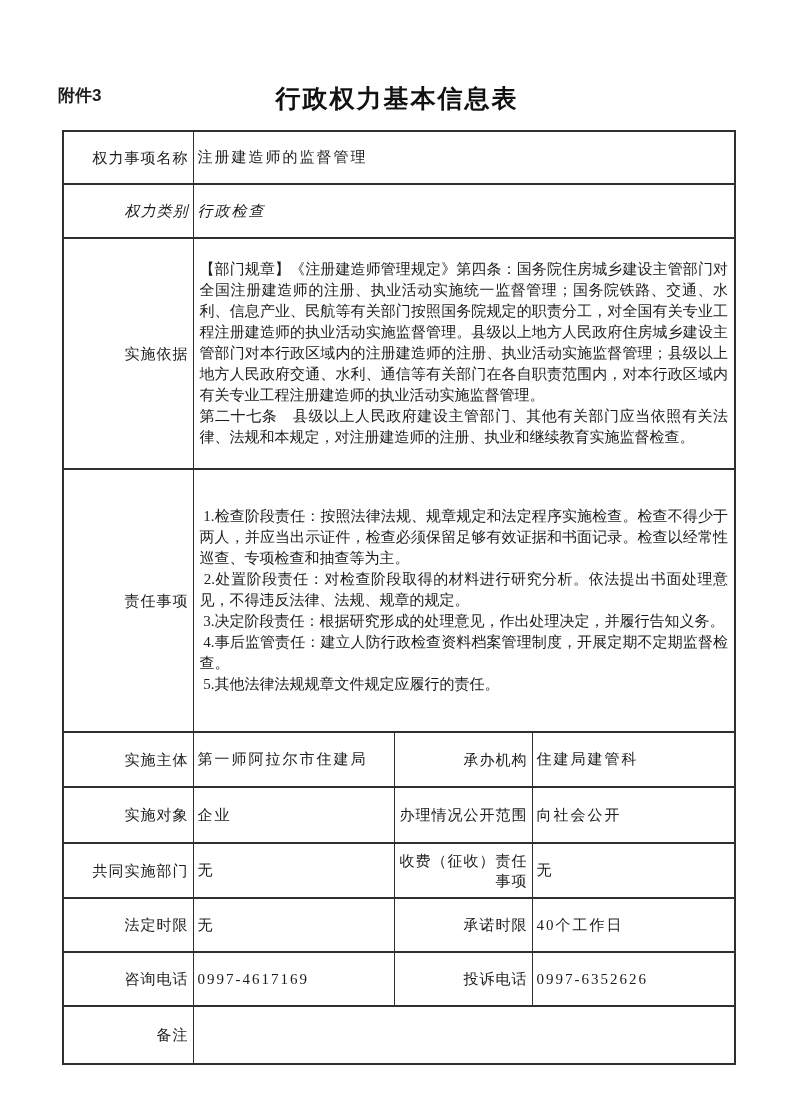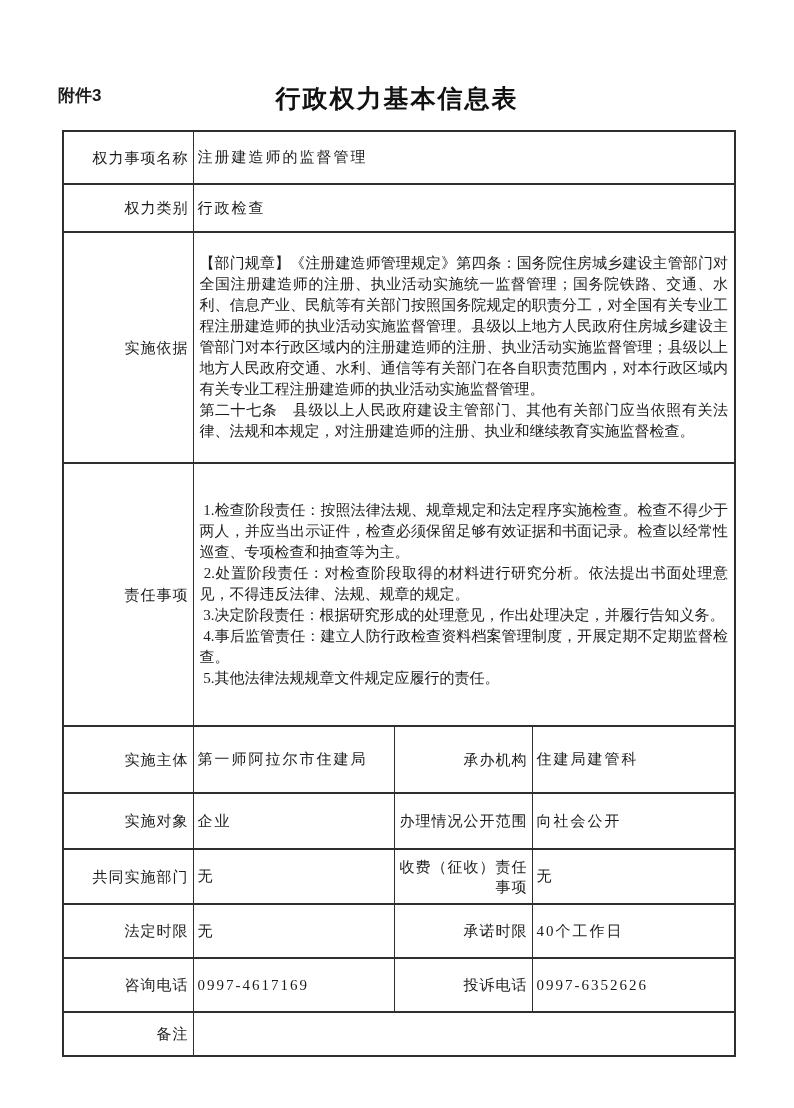--- a/index.html
+++ b/index.html
@@ -58,38 +58,38 @@
     <col style="width:130px">
       <col style="width:201px">
       <col style="width:138px">
       <col style="width:203px">
   </colgroup>
   <tbody>
     <tr style="height:53px;">
       <td class="c-lbl">权力事项名称</td>
       <td class="c-val" colspan="3">注册建造师的监督管理</td>
     </tr>
-    <tr style="height:48px;">
+    <tr style="height:54px;font-style:italic;">
       <td class="c-lbl">权力类别</td>
       <td class="c-val" colspan="3">行政检查</td>
     </tr>
     <tr style="height:231px;">
       <td class="c-lbl">实施依据</td>
       <td class="c-just v-top" colspan="3">【部门规章】《注册建造师管理规定》第四条：国务院住房城乡建设主管部门对全国注册建造师的注册、执业活动实施统一监督管理；国务院铁路、交通、水利、信息产业、民航等有关部门按照国务院规定的职责分工，对全国有关专业工程注册建造师的执业活动实施监督管理。县级以上地方人民政府住房城乡建设主管部门对本行政区域内的注册建造师的注册、执业活动实施监督管理；县级以上地方人民政府交通、水利、通信等有关部门在各自职责范围内，对本行政区域内有关专业工程注册建造师的执业活动实施监督管理。
 第二十七条　县级以上人民政府建设主管部门、其他有关部门应当依照有关法律、法规和本规定，对注册建造师的注册、执业和继续教育实施监督检查。</td>
     </tr>
     <tr style="height:263px;">
       <td class="c-lbl">责任事项</td>
       <td class="c-just" colspan="3"> 1.检查阶段责任：按照法律法规、规章规定和法定程序实施检查。检查不得少于两人，并应当出示证件，检查必须保留足够有效证据和书面记录。检查以经常性巡查、专项检查和抽查等为主。
  2.处置阶段责任：对检查阶段取得的材料进行研究分析。依法提出书面处理意见，不得违反法律、法规、规章的规定。
  3.决定阶段责任：根据研究形成的处理意见，作出处理决定，并履行告知义务。
  4.事后监管责任：建立人防行政检查资料档案管理制度，开展定期不定期监督检查。
  5.其他法律法规规章文件规定应履行的责任。</td>
     </tr>
-    <tr style="height:67px;">
+    <tr style="height:55px;">
       <td class="c-lbl">实施主体</td>
       <td class="c-val">第一师阿拉尔市住建局</td>
       <td class="c-lbl">承办机构</td>
       <td class="c-val">住建局建管科</td>
     </tr>
     <tr style="height:56px;">
       <td class="c-lbl">实施对象</td>
       <td class="c-val">企业</td>
       <td class="c-lbl">办理情况公开范围</td>
       <td class="c-val">向社会公开</td>
@@ -105,18 +105,18 @@
       <td class="c-val">无</td>
       <td class="c-lbl">承诺时限</td>
       <td class="c-val">40个工作日</td>
     </tr>
     <tr style="height:54px;">
       <td class="c-lbl">咨询电话</td>
       <td class="c-val">0997-4617169</td>
       <td class="c-lbl">投诉电话</td>
       <td class="c-val">0997-6352626</td>
     </tr>
-    <tr style="height:44px;padding-left:15px;">
+    <tr style="height:58px;padding-left:15px;">
       <td class="c-lbl">备注</td>
       <td class="c-val" colspan="3"></td>
     </tr>
   </tbody>
 </table>
 
 </body></html>

